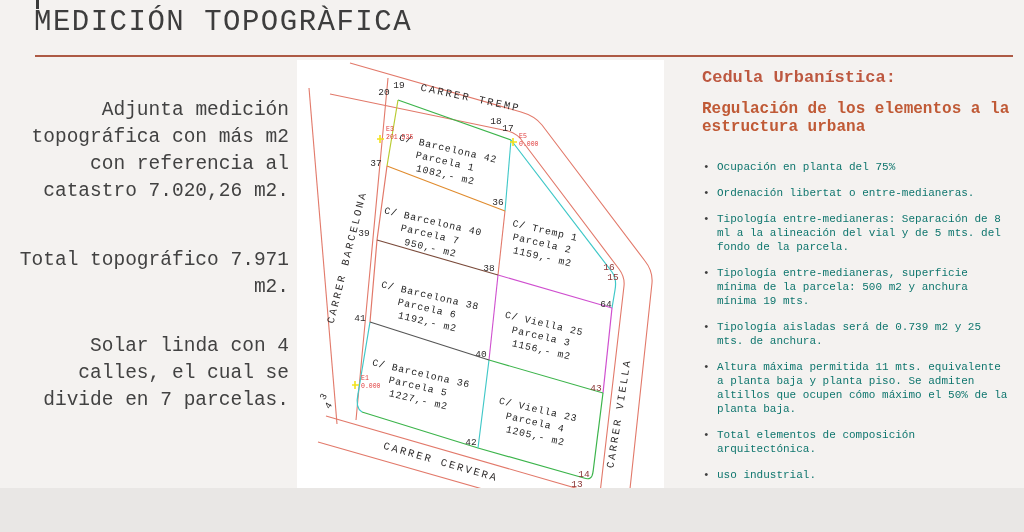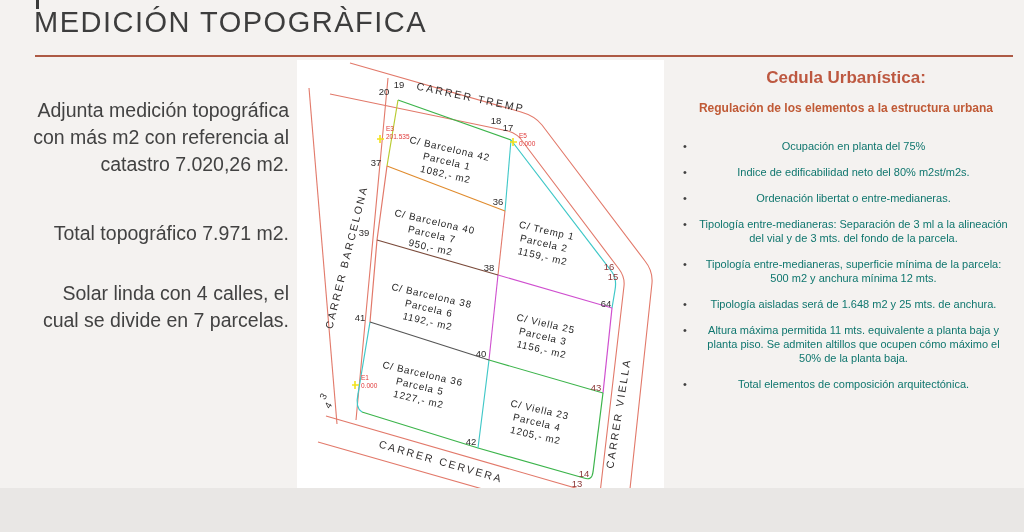--- a/index.html
+++ b/index.html
@@ -1,32 +1,32 @@
 <!DOCTYPE html>
 <html><head>
 <meta charset="utf-8">
 <style>
   html,body{margin:0;padding:0;}
   body{font-family:"Liberation Sans",sans-serif;background:#e9e7e5;}
-  .slide{position:relative;width:1024px;height:488px;background:#f4f2f0;overflow:hidden;}
+  .slide{position:relative;width:1024px;height:488px;background:#f4f2f0;overflow:hidden;font-family:Liberation Mono, monospace;}
   .topmark{position:absolute;left:36px;top:0;width:3px;height:9px;background:#3a3a3a;}
   .title{position:absolute;left:34px;top:6px;margin:0;font-size:29px;font-weight:300;
          color:#3d3d3d;letter-spacing:1.5px;}
   .rule{position:absolute;left:35px;top:55px;width:978px;height:2px;background:#ad5a45;}
   .left-panel{position:absolute;left:0;top:60px;width:297px;color:#424242;}
   .left-panel p{margin:0 8px;text-align:right;font-size:19.5px;line-height:1.38;}
   .left-panel p.p1{margin-top:37px;}
   .left-panel p.p2{margin-top:42px;}
   .left-panel p.p3{margin-top:33px;margin-left:37px;}
   .map-panel{position:absolute;left:297px;top:60px;width:367px;height:462px;background:#ffffff;}
   .map-panel svg{display:block;width:367px;height:462px;}
   .right-panel{position:absolute;left:664px;top:60px;width:360px;height:472px;
-               padding:0 14px 0 18px;box-sizing:border-box;text-align:center;}
+               padding:0 14px 0 38px;box-sizing:border-box;}
   .rp-heading{margin:8px 0 0 0;font-size:17px;font-weight:bold;color:#bd5840;}
-  .rp-subheading{margin:13px 0 0 0;font-size:12px;font-weight:bold;color:#c05a36;}
+  .rp-subheading{margin:13px 0 0 0;font-size:16px;font-weight:bold;color:#c05a36;}
   .rp-list{list-style:none;margin:25px 0 0 0;padding:0;}
   .rp-list li{position:relative;margin:0 0 12px 0;padding-left:15px;
               font-size:11px;line-height:1.27;color:#0f766e;}
   .rp-list li::before{content:"\2022";position:absolute;left:1px;top:0;color:#3f3f3f;}
   
   .street-name{font-size:10.5px;letter-spacing:2.2px;fill:#2f2c2c;}
   .ptxt{font-size:9.8px;letter-spacing:.8px;fill:#1f1f1f;}
   .vtx{font-size:9.5px;fill:#2f2c2c;}
   .vtx.maroon{fill:#8c3838;}
   .sta{font-size:6.5px;fill:#e03a3a;}
@@ -165,23 +165,23 @@
         </text>
       </g>
     </svg>
   </div>
 
   <div class="right-panel">
     <h2 class="rp-heading">Cedula Urbanística:</h2>
     <h3 class="rp-subheading">Regulación de los elementos a la estructura urbana</h3>
     <ul class="rp-list">
       <li>Ocupación en planta del 75%</li>
-      <li>Indice de edificabilidad neto del 80% m2st/m2s.</li>
       <li>Ordenación libertat o entre-medianeras.</li>
-      <li>Tipología entre-medianeras: Separación de 3 ml a la alineación del vial y de 3 mts. del fondo de la parcela.</li>
-      <li>Tipología entre-medianeras, superficie mínima de la parcela: 500 m2 y anchura mínima 12 mts.</li>
-      <li>Tipología aisladas será de 1.648 m2 y 25 mts. de anchura.</li>
+      <li>Tipología entre-medianeras: Separación de 8 ml a la alineación del vial y de 5 mts. del fondo de la parcela.</li>
+      <li>Tipología entre-medianeras, superficie mínima de la parcela: 500 m2 y anchura mínima 19 mts.</li>
+      <li>Tipología aisladas será de 0.739 m2 y 25 mts. de anchura.</li>
       <li>Altura máxima permitida 11 mts. equivalente a planta baja y planta piso. Se admiten altillos que ocupen cómo máximo el 50% de la planta baja.</li>
       <li>Total elementos de composición arquitectónica.</li>
+      <li>uso industrial.</li>
     </ul>
   </div>
 
 </div>
 
 </body></html>

